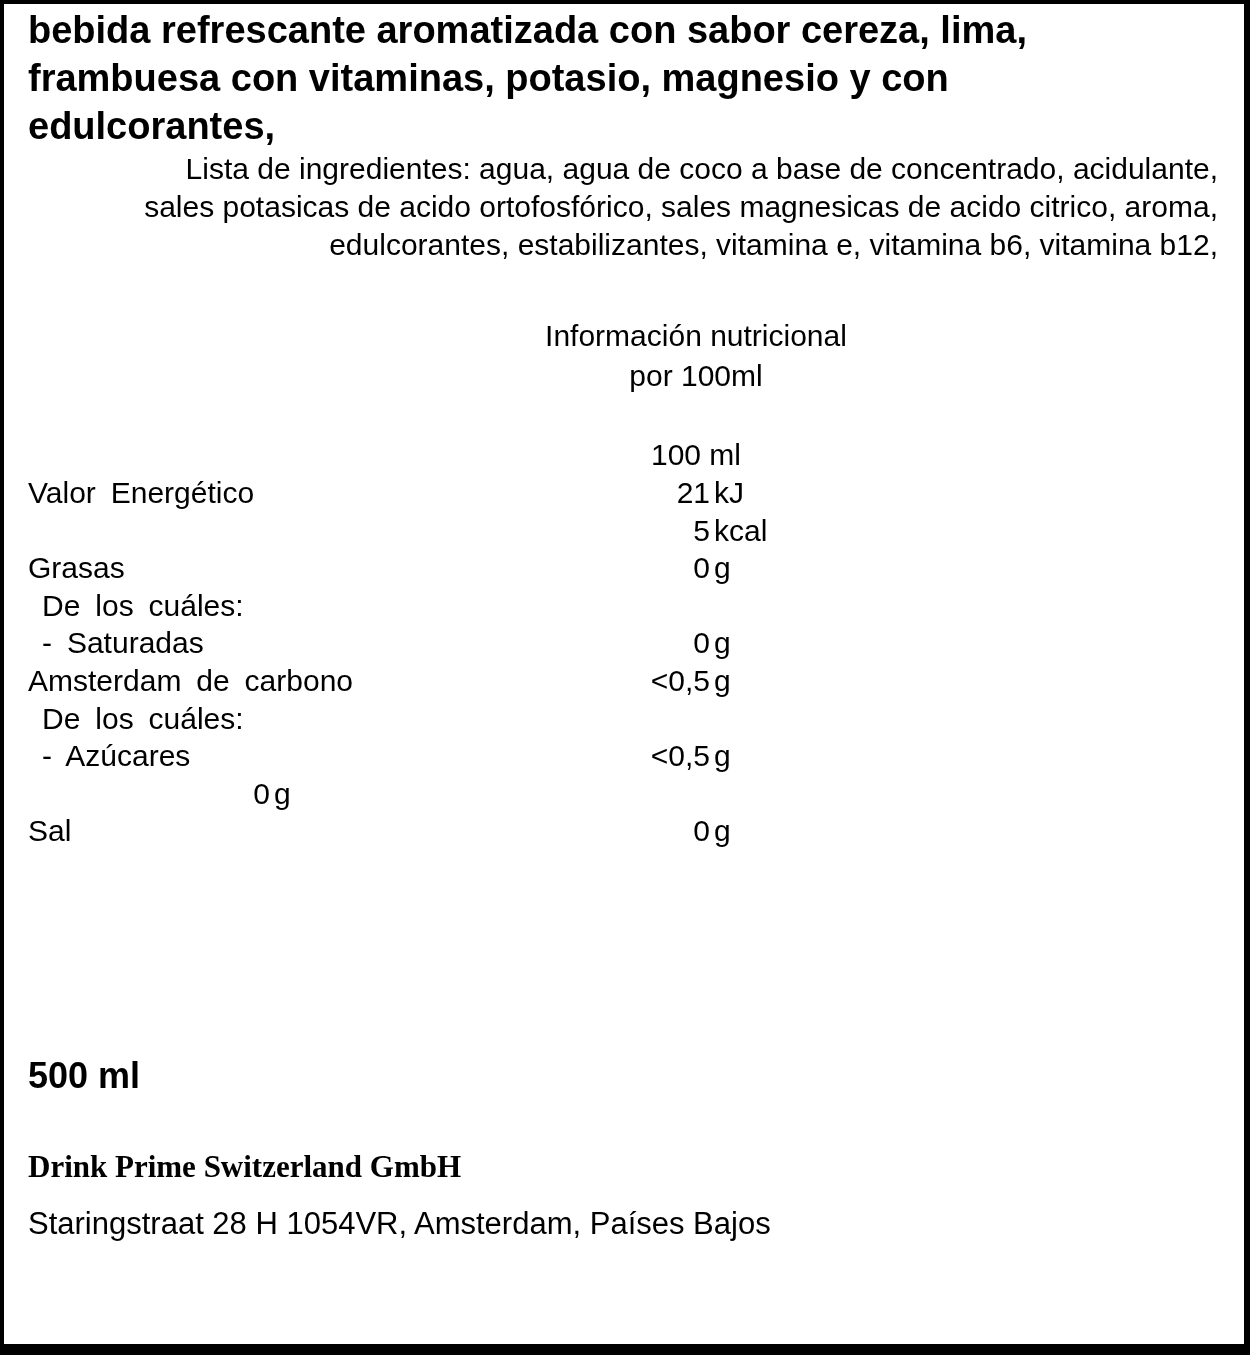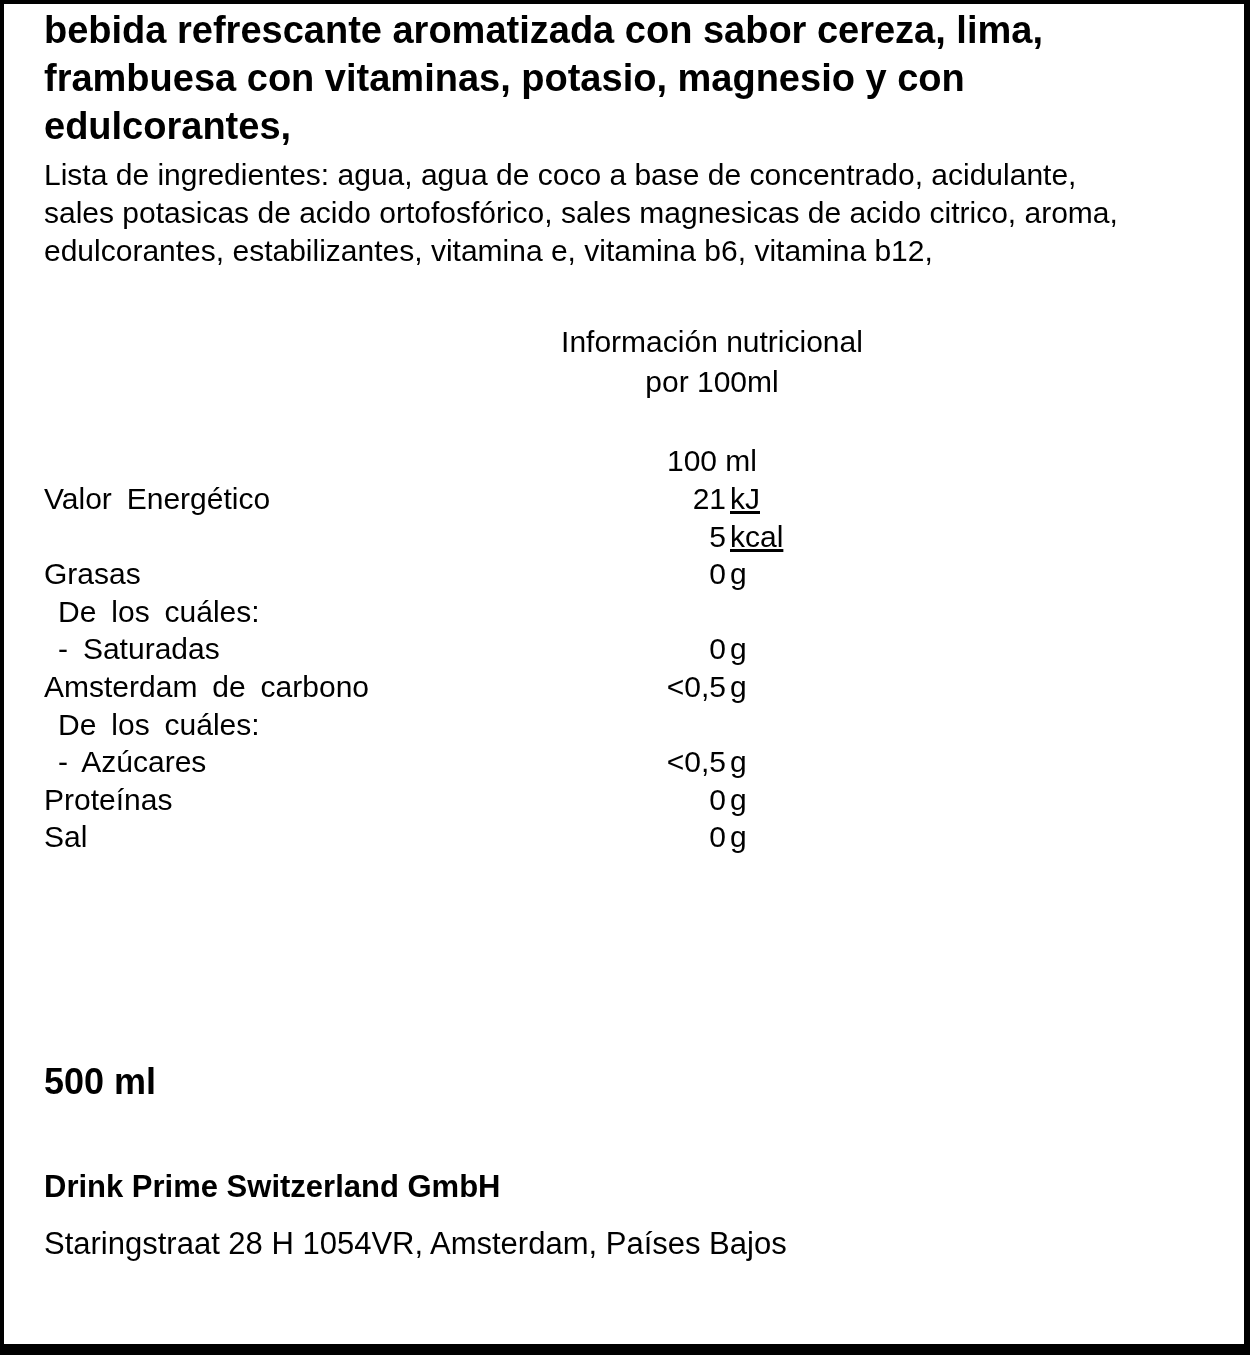--- a/index.html
+++ b/index.html
@@ -9,33 +9,33 @@
     width: 1250px;
     height: 1355px;
     background: #ffffff;
     color: #000000;
     border-style: solid;
     border-color: #000000;
     border-width: 4px 6px 11px 4px;
     font-family: "Liberation Sans", sans-serif;
     overflow: hidden;
   }
-  .content { padding: 2px 26px 0 40px; }
+  .content { padding: 2px 26px 0 24px; }
 
   .title {
     font-size: 38px;
     line-height: 48px;
     font-weight: bold;
     white-space: pre-line;
   }
   .ingredients {
-    margin-top: 6px;
     font-size: 30px;
     line-height: 38px;
     white-space: pre-line;
+    text-align: right;
   }
 
   .nut-center {
     margin-left: 150px;
     width: 1036px;
     text-align: center;
   }
   .heading-block {
     margin-top: 52px;
     font-size: 30px;
@@ -49,33 +49,34 @@
 
   .nut-table { font-size: 30px; line-height: 37.6px; }
   .nut-row { display: flex; }
   .nut-label {
     width: 440px;
     white-space: pre;
     word-spacing: 0.22em;
   }
   .nut-row.indent .nut-label { padding-left: 14px; }
   .nut-num { width: 242px; text-align: right; }
-  .nut-unit { padding-left: 4px; text-decoration: underline; }
+  .nut-unit { padding-left: 4px; }
 
   .volume {
     margin-top: 204px;
     font-size: 36px;
     line-height: 44px;
     font-weight: bold;
   }
   .mfr-name {
-    margin-top: 62px;
+    margin-top: 48px;
     font-size: 31px;
     line-height: 42px;
     font-weight: bold;
+    font-family: Liberation Serif, serif;
   }
   .mfr-address {
     font-size: 31px;
     line-height: 40px;
     margin-top: 16px;
   }
 </style>
 </head>
 <body>
 
@@ -132,21 +133,20 @@
           <span class="nut-label">De los cuáles:</span>
           <span class="nut-num"></span>
           <span class="nut-unit"></span>
         </div>
         <div class="nut-row indent">
           <span class="nut-label">- Azúcares</span>
           <span class="nut-num">&lt;0,5</span>
           <span class="nut-unit">g</span>
         </div>
         <div class="nut-row">
-          <span class="nut-label">Proteínas</span>
           <span class="nut-num">0</span>
           <span class="nut-unit">g</span>
         </div>
         <div class="nut-row">
           <span class="nut-label">Sal</span>
           <span class="nut-num">0</span>
           <span class="nut-unit">g</span>
         </div>
       </div>
 

